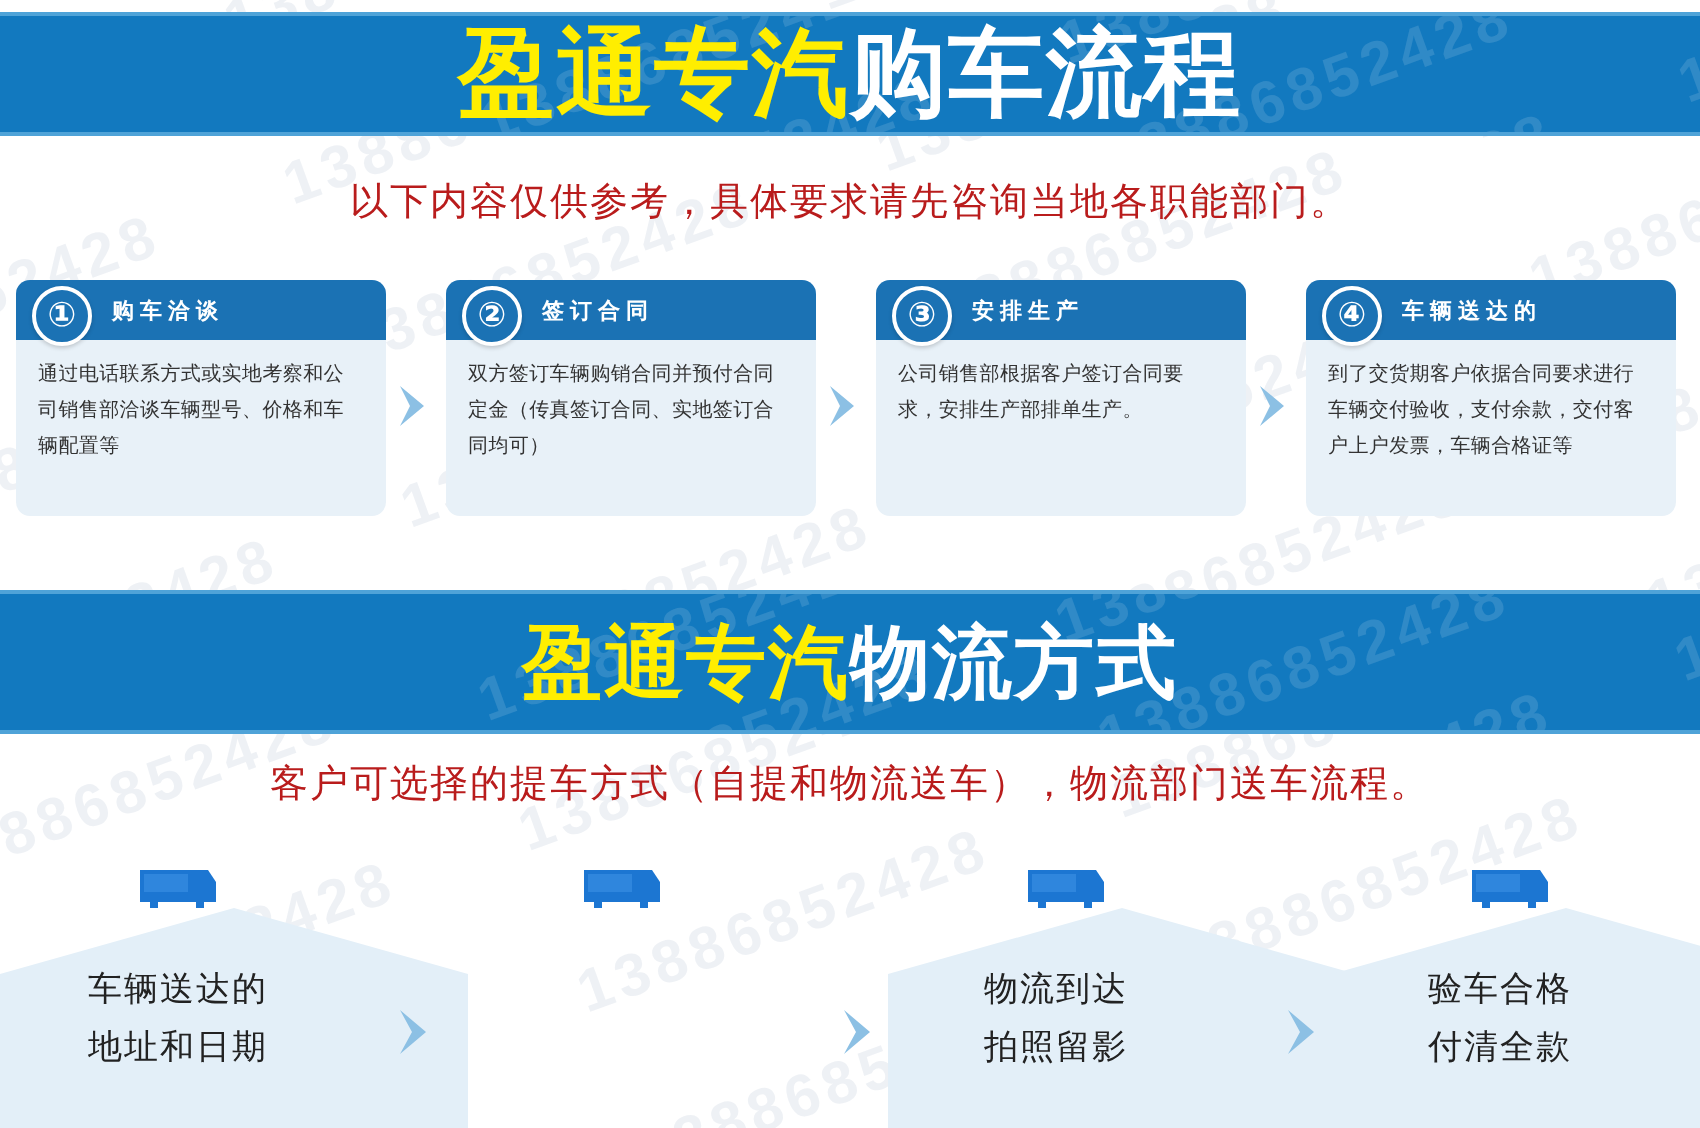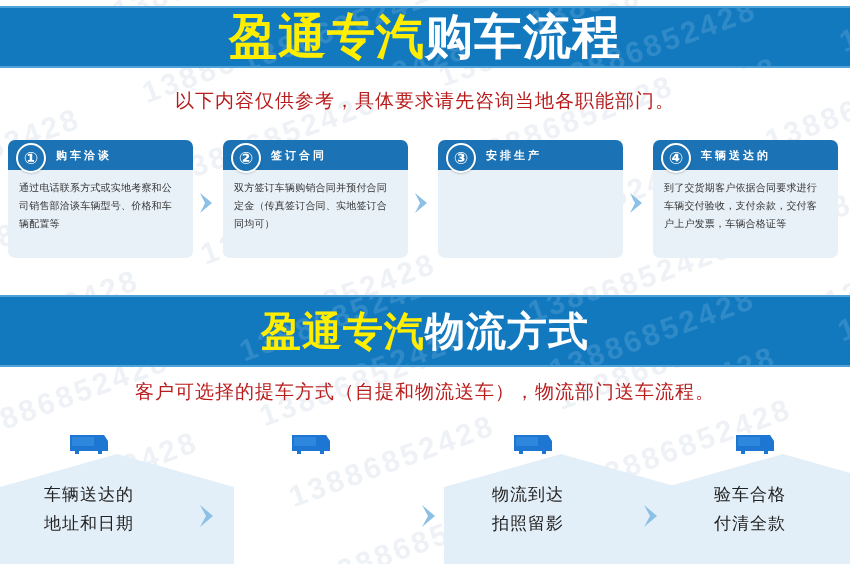--- a/index.html
+++ b/index.html
@@ -204,20 +204,21 @@
 
   <svg class="chev" style="left:413px;" viewBox="0 0 18 22">
     <polygon points="2,1 14,11 2,21 7,11" fill="#8cc0e4"></polygon>
   </svg>
 
   <div class="step-card" style="left:438px;">
     <div class="step-head">
       <div class="step-num">③</div>
       <div class="step-title">安排生产</div>
     </div>
+    <div class="step-body">公司销售部根据客户签订合同要求，安排生产部排单生产。</div>
   </div>
 
   <svg class="chev" style="left:628px;" viewBox="0 0 18 22">
     <polygon points="2,1 14,11 2,21 7,11" fill="#8cc0e4"></polygon>
   </svg>
 
   <div class="step-card" style="left:653px;">
     <div class="step-head">
       <div class="step-num">④</div>
       <div class="step-title">车辆送达的</div>

